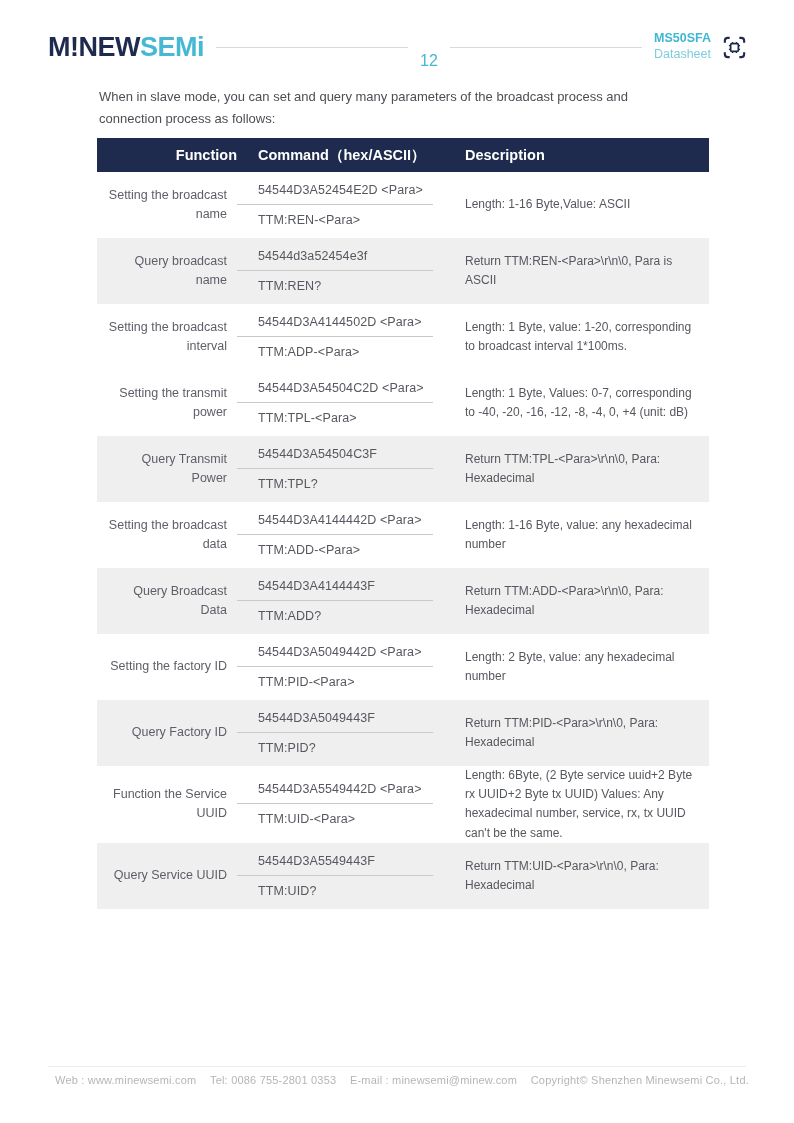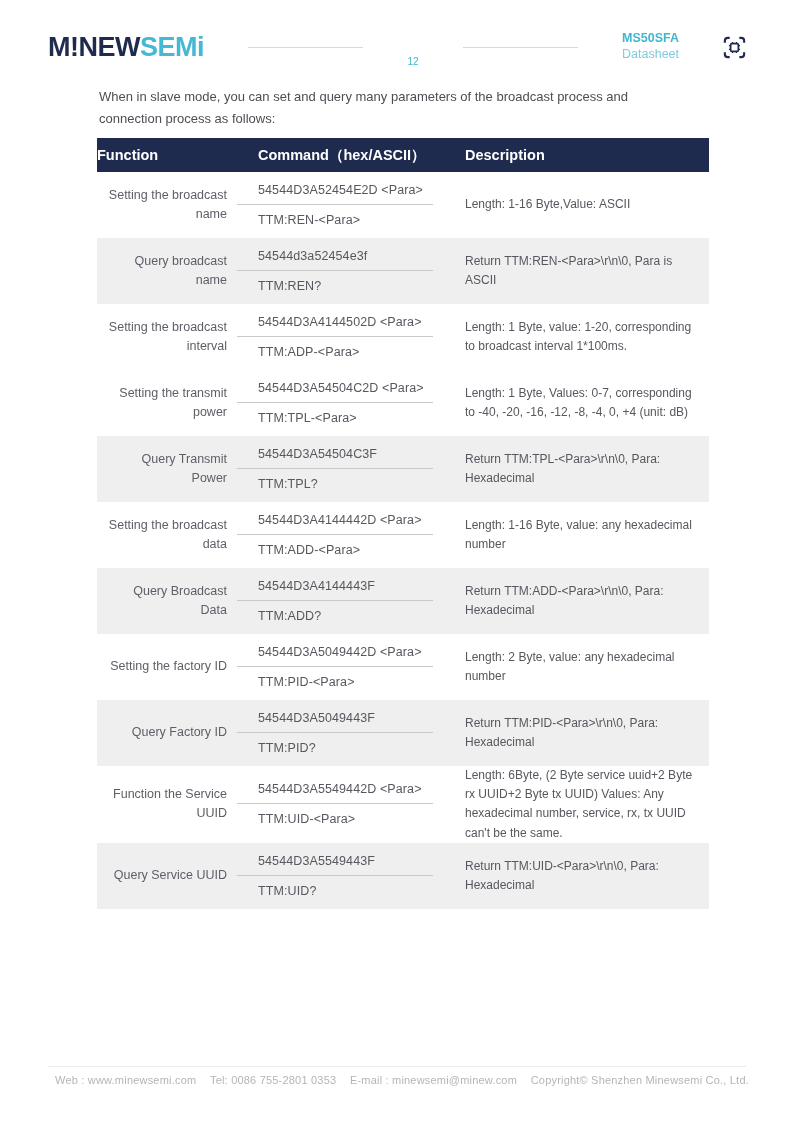--- a/index.html
+++ b/index.html
@@ -4,46 +4,46 @@
 <style>
   * { margin:0; padding:0; box-sizing:border-box; }
   html,body { background:#ffffff; }
   .page {
     position:relative; width:794px; height:1123px; background:#ffffff;
     font-family:"Liberation Sans", sans-serif; overflow:hidden;
   }
   
   .hdr {
     position:absolute; top:30px; left:48px; right:46px; height:34px;
-    display:flex; align-items:center;gap:32px;
+    display:flex; align-items:center;
   }
   .logo { font-weight:bold; font-size:27px; letter-spacing:-0.5px; white-space:nowrap; line-height:1; }
   .logo .lg1 { color:#1E2B4E; }
   .logo .lg2 { color:#45B8D3; }
   .hdr-line { flex:1 1 auto; height:1px; background:#d9d9d9; margin:0 12px; }
-  .pagenum { color:#45B8D3; font-size:10px; flex:0 0 auto;margin-top:28px; }
+  .pagenum { color:#45B8D3; font-size:16px; flex:0 0 auto;margin-top:28px; }
   .doc-id { line-height:1.25; margin-right:10px; white-space:nowrap; }
   .doc-id .product { color:#3FB7D2; font-weight:bold; font-size:12.5px; display:block; }
   .doc-id .doctype { color:#7FCBDF; font-size:12.5px; display:block; }
   .chip-icon { flex:0 0 auto; width:27px; height:27px; }
   
   .intro {
     position:absolute; top:86px; left:99px; width:588px;
     font-size:13px; color:#4b4e53; line-height:1.72;
   }
   
   .cmdtable { position:absolute; top:138px; left:97px; width:612px; }
   .thead {
     display:flex; align-items:center; height:34px; background:#1E2B4E;
     color:#ffffff; font-weight:bold; font-size:14.5px;
   }
   .col-f { width:140px; flex:0 0 140px; }
   .col-c { width:218px; flex:0 0 218px; }
   .col-d { flex:1 1 auto; }
-  .thead .col-f { text-align:left; }
+  .thead .col-f { text-align:right; }
   .thead .col-c { padding-left:21px; }
   .thead .col-d { padding-left:10px; }
   .trow { display:flex; align-items:center; min-height:66px; background:#ffffff; }
   .trow.alt { background:#EFEFEF; }
   .c-func {
     text-align:right; font-size:12.5px; color:#5c5f66; line-height:1.55;
     padding:0 10px;
   }
   .c-cmd { font-size:12.5px; color:#55585E; letter-spacing:0.1px; padding:6px 0; }
   .c-cmd .hex   { padding:0 0 7px 21px; white-space:nowrap; }

